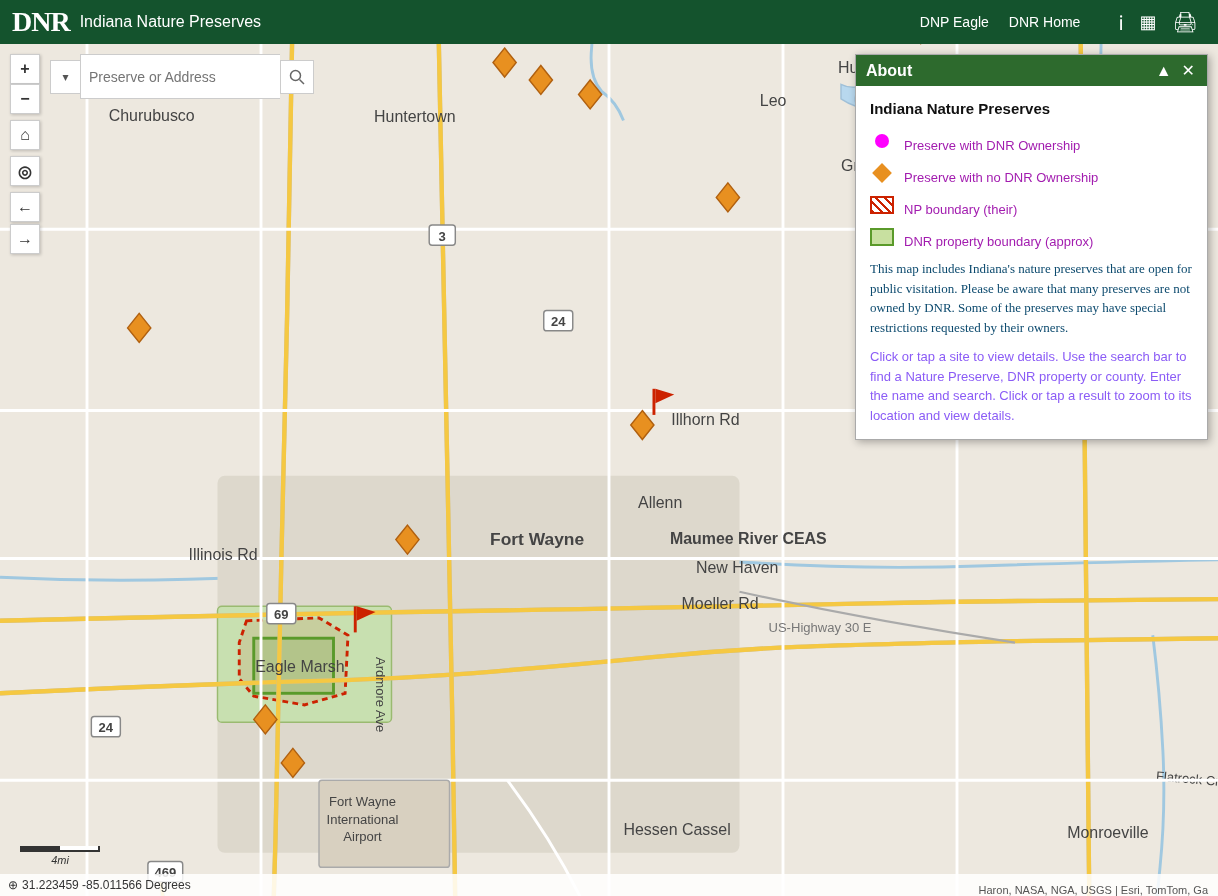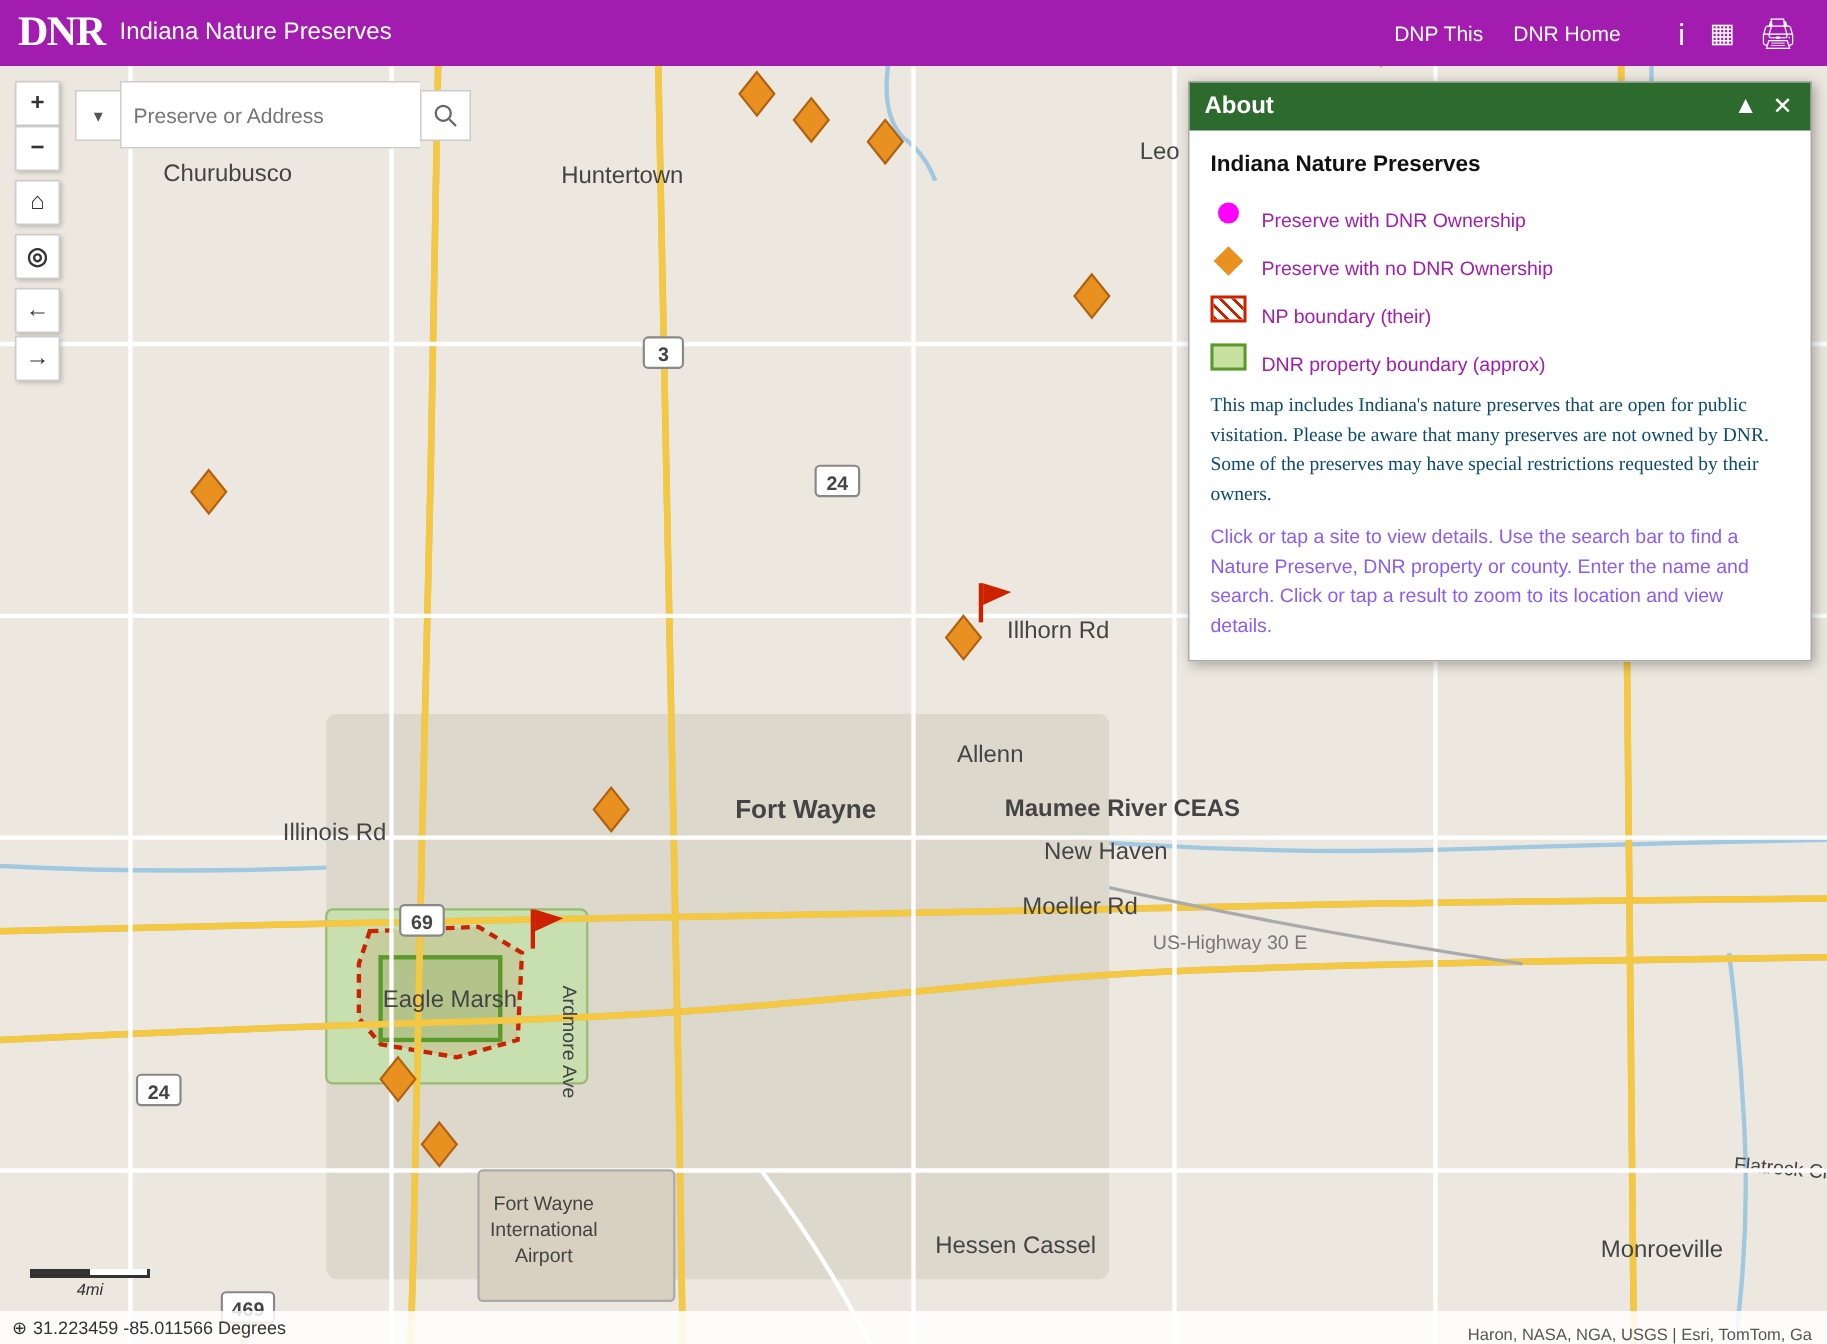--- a/index.html
+++ b/index.html
@@ -3,21 +3,21 @@
   <meta charset="utf-8">
   <style>
     * { margin: 0; padding: 0; box-sizing: border-box; }
     body { width: 1218px; height: 896px; overflow: hidden; font-family: Arial, sans-serif; }
 
     
     #header {
       position: absolute;
       top: 0; left: 0; right: 0;
       height: 44px;
-      background-color: #a21caf;
+      background-color: #14532d;
       display: flex;
       align-items: center;
       z-index: 100;
       padding: 0 12px;
     }
     #dnr-logo {
       color: white;
       font-size: 28px;
       font-weight: 900;
       font-family: 'Times New Roman', serif;
@@ -138,21 +138,21 @@
       cursor: pointer;
       font-size: 16px;
       color: #555;
     }
 
     
     #about-panel {
       position: absolute;
       top: 10px;
       right: 10px;
-      width: 416px;
+      width: 353px;
       background: white;
       border: 1px solid #aaa;
       z-index: 60;
       box-shadow: 2px 2px 8px rgba(0,0,0,0.3);
     }
     #about-header {
       background-color: #2d6a2d;
       color: white;
       padding: 6px 10px;
       display: flex;
@@ -317,21 +317,21 @@
       stroke-width: 2;
     }
   </style>
 </head>
 <body>
 
 <div id="header">
   <span id="dnr-logo">DNR</span>
   <span id="app-title">Indiana Nature Preserves</span>
   <div class="header-links" style="display:flex;margin-right:20px;">
-    <a class="header-link">DNP This</a>
+    <a class="header-link">DNP Eagle</a>
     <a class="header-link">DNR Home</a>
   </div>
   <div class="header-icons">
     <span class="header-icon" title="Info">ℹ</span>
     <span class="header-icon" title="Grid" style="font-size:18px;">▦</span>
     <span class="header-icon" title="Print">🖨</span>
   </div>
 </div>
 
 <div id="map-container">

